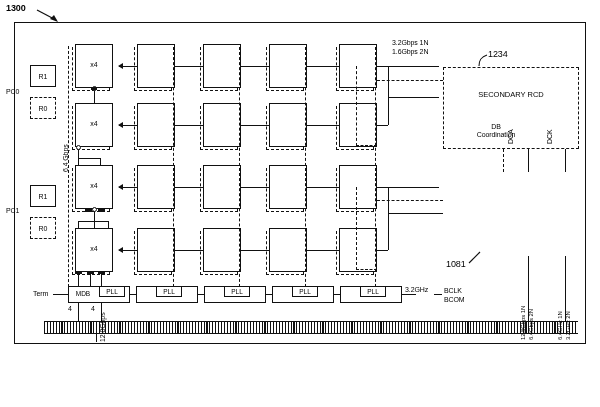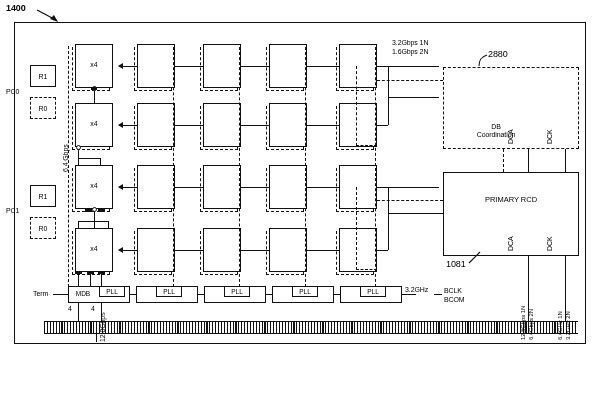--- a/index.html
+++ b/index.html
@@ -168,21 +168,21 @@
     font-weight: bold;
     color: #111;
     font-style: italic;
   }
 </style>
 </head>
 <body>
 
 <div id="stage">
 
-  <div class="lbl" style="left:6px; top:4px; font-size:9px; font-weight:bold;">1400</div>
+  <div class="lbl" style="left:6px; top:4px; font-size:9px; font-weight:bold;">1300</div>
   <svg class="abs" style="left:36px; top:6px;" width="32" height="20">
     <path d="M1,4 L20,14" stroke="#111" stroke-width="1.3" fill="none"></path>
     <path d="M22,16 L14,13 L18,9 Z" fill="#111"></path>
   </svg>
 
   <div class="abs" id="board"></div>
 
   <div class="lbl" style="left:6px; top:88px;">PC0</div>
   <div class="lbl" style="left:6px; top:207px;">PC1</div>
 
@@ -312,36 +312,32 @@
   <div class="line-h" style="left:388px; top:213px; width:55px;"></div>
 
   <div class="dline-h" style="left:377px; top:200px; width:66px;"></div>
   <div class="dline-v" style="left:356px; top:187px; height:83px;"></div>
   <div class="dline-h" style="left:356px; top:269px; width:21px;"></div>
 
   <div class="lbl" style="left:392px; top:39px;">3.2Gbps 1N</div>
   <div class="lbl" style="left:392px; top:48px;">1.6Gbps 2N</div>
 
   <div class="abs" id="secondary-rcd">
+    <div class="rcd-title">SECONDARY RCD</div>
     <div class="lbl" style="left:20px; top:55px; width:64px; text-align:center;">DB</div>
     <div class="lbl" style="left:8px; top:63px; width:88px; text-align:center;">Coordination</div>
     <div class="lbl rot" style="left:63px; top:76px;">DCA</div>
     <div class="lbl rot" style="left:102px; top:76px;">DCK</div>
   </div>
 
-  <div class="lbl" style="left:488px; top:50px; font-size:9px;">2880</div>
+  <div class="lbl" style="left:488px; top:50px; font-size:9px;">1234</div>
   <svg class="abs" style="left:476px; top:52px;" width="14" height="16">
     <path d="M11,3 C5,5 3,8 3,14" stroke="#111" stroke-width="1.1" fill="none"></path>
   </svg>
 
-  <div class="abs" id="primary-rcd">
-    <div class="rcd-title">PRIMARY RCD</div>
-    <div class="lbl rot" style="left:63px; top:78px;">DCA</div>
-    <div class="lbl rot" style="left:102px; top:78px;">DCK</div>
-  </div>
 
   <div class="lbl" style="left:446px; top:260px; font-size:9px;">1081</div>
   <svg class="abs" style="left:466px; top:250px;" width="18" height="16">
     <path d="M14,2 L3,13" stroke="#111" stroke-width="1.1" fill="none"></path>
   </svg>
 
   <div class="dline-v" style="left:503px; top:149px; height:23px;"></div>
   <div class="line-v" style="left:528px; top:149px; height:23px;"></div>
   <div class="line-v" style="left:565px; top:149px; height:23px;"></div>
 

